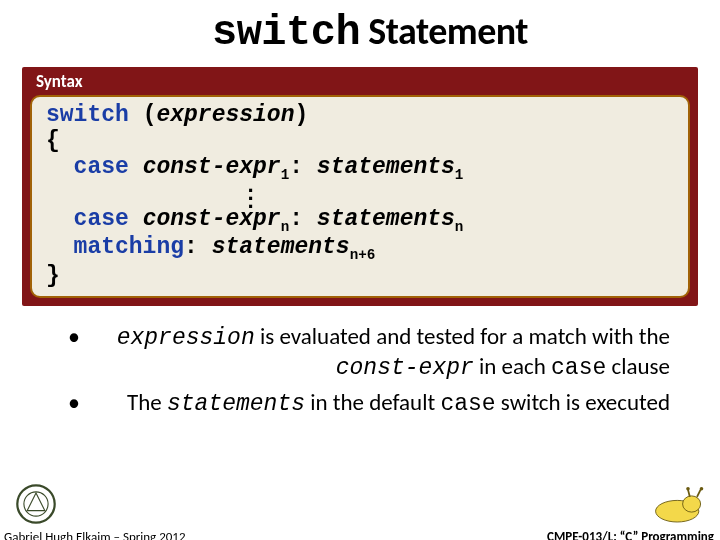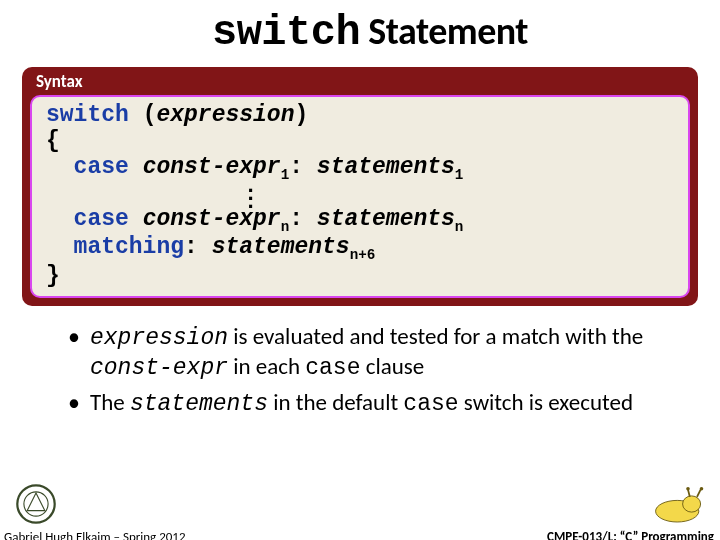--- a/index.html
+++ b/index.html
@@ -27,53 +27,53 @@
     padding-left: 20px;
   }
   .title .kw {
     font-family: "Courier New", monospace;
     font-size: 42px;
     font-weight: bold;
   }
   .syntax-block {
     margin: 0 22px;
     background: #811517;
-    border-radius: 10px;
+    border-radius: 2px;
     padding: 4px 8px 8px 8px;
     box-sizing: border-box;
   }
   .syntax-label {
     color: #fff;
     font-weight: bold;
     font-size: 17px;
     padding: 0 6px 3px 6px;
   }
   .code-box {
     background: #f0ece0;
-    border: 2px solid #d946ef;
+    border: 2px solid #a16207;
     border-radius: 10px;
     padding: 6px 14px 6px 14px;
     font-family: "Courier New", monospace;
     font-size: 23px;
     font-weight: bold;
     line-height: 1.12;
     color: #000;
     white-space: nowrap;
   }
   .code-box .kw { color: #1a3da6; }
   .code-box .it { font-style: italic; }
   .code-box sub { font-size: 0.62em; font-style: normal; vertical-align: sub; }
   .indent { display:inline-block; width: 2ch; }
   .dots-wrap { line-height: 0.36; font-size: 22px; padding-left: 15ch; }
   .body-list {
     margin: 16px 50px 0 68px;
     font-size: 23px;
     line-height: 1.22;
   }
-  .body-list .item { position: relative; padding-left: 22px; margin-bottom: 6px; }
+  .body-list .item { position: relative; padding-left: 22px; margin-bottom: 6px; text-align: right; }
   .body-list .item::before {
     content: "•";
     position: absolute;
     left: 0;
     top: 0;
     font-size: 24px;
   }
   .body-list .m { font-family: "Courier New", monospace; }
   .body-list .mi { font-family: "Courier New", monospace; font-style: italic; }
   .footer-left {

